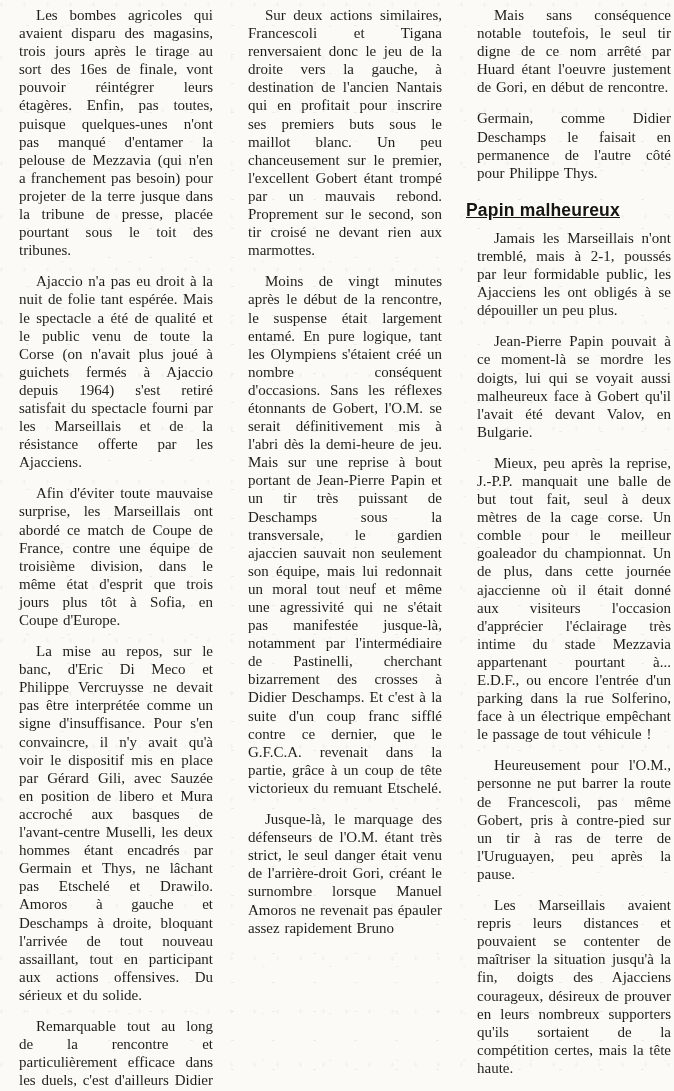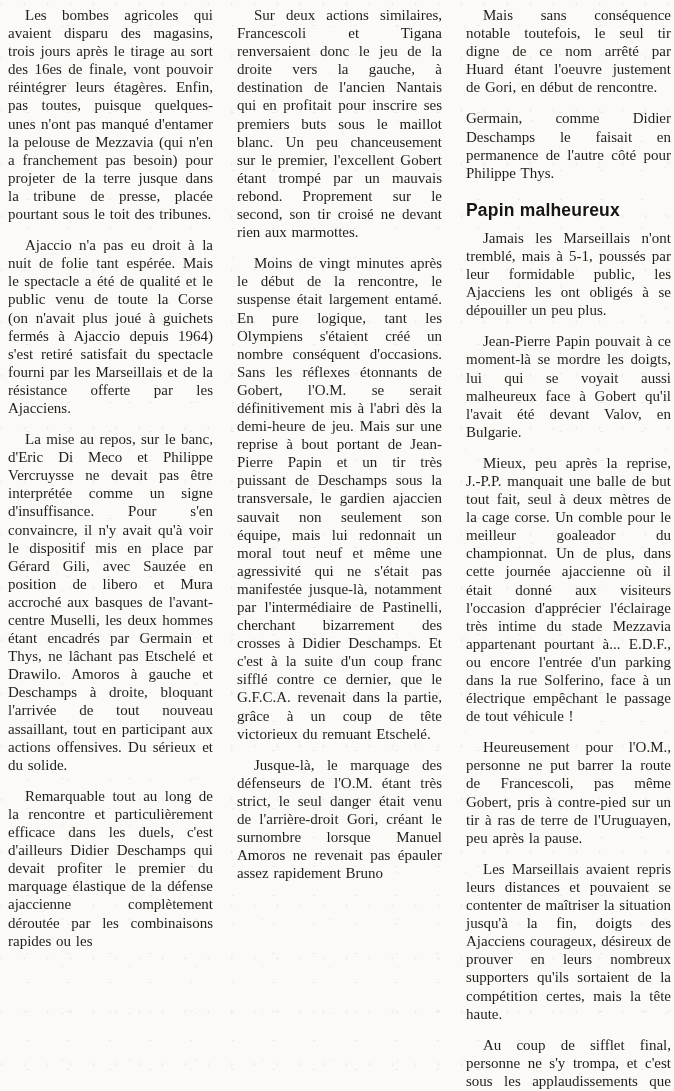--- a/index.html
+++ b/index.html
@@ -27,58 +27,60 @@
   }
   .col {
     width: 205px;
     flex: 0 0 205px;
   }
   p.body {
     font-size: 15px;
     line-height: 18.1px;
     text-align: justify;
     text-indent: 17px;
-    margin: 0 0 13px 0;
+    margin: 0 0 13px 11px;
     word-spacing: 1px;
     hyphens: auto;
   }
   p.body.no-indent { text-indent: 0; }
   h2.section {
     font-family: "Liberation Sans", "DejaVu Sans", sans-serif;
     font-size: 17.5px;
     font-weight: bold;
     letter-spacing: 0.2px;
     margin: 18px 0 8px 0;
     color: #161512;
+    text-decoration: underline;
   }
 </style>
 </head>
 <body>
 
 <div class="page">
   <div class="columns">
 
     <div class="col">
       <p class="body">Les bombes agricoles qui avaient disparu des magasins, trois jours après le tirage au sort des 16es de finale, vont pouvoir réintégrer leurs étagères. Enfin, pas toutes, puisque quelques-unes n'ont pas manqué d'entamer la pelouse de Mezzavia (qui n'en a franchement pas besoin) pour projeter de la terre jusque dans la tribune de presse, placée pourtant sous le toit des tribunes.</p>
       <p class="body">Ajaccio n'a pas eu droit à la nuit de folie tant espérée. Mais le spectacle a été de qualité et le public venu de toute la Corse (on n'avait plus joué à guichets fermés à Ajaccio depuis 1964) s'est retiré satisfait du spectacle fourni par les Marseillais et de la résistance offerte par les Ajacciens.</p>
+      <p class="body">Afin d'éviter toute mauvaise surprise, les Marseillais ont abordé ce match de Coupe de France, contre une équipe de troisième division, dans le même état d'esprit que trois jours plus tôt à Sofia, en Coupe d'Europe.</p>
       <p class="body">La mise au repos, sur le banc, d'Eric Di Meco et Philippe Vercruysse ne devait pas être interprétée comme un signe d'insuffisance. Pour s'en convaincre, il n'y avait qu'à voir le dispositif mis en place par Gérard Gili, avec Sauzée en position de libero et Mura accroché aux basques de l'avant-centre Muselli, les deux hommes étant encadrés par Germain et Thys, ne lâchant pas Etschelé et Drawilo. Amoros à gauche et Deschamps à droite, bloquant l'arrivée de tout nouveau assaillant, tout en participant aux actions offensives. Du sérieux et du solide.</p>
       <p class="body">Remarquable tout au long de la rencontre et particulièrement efficace dans les duels, c'est d'ailleurs Didier Deschamps qui devait profiter le premier du marquage élastique de la défense ajaccienne complètement déroutée par les combinaisons rapides ou les</p>
     </div>
 
     <div class="col">
       <p class="body">Sur deux actions similaires, Francescoli et Tigana renversaient donc le jeu de la droite vers la gauche, à destination de l'ancien Nantais qui en profitait pour inscrire ses premiers buts sous le maillot blanc. Un peu chanceusement sur le premier, l'excellent Gobert étant trompé par un mauvais rebond. Proprement sur le second, son tir croisé ne devant rien aux marmottes.</p>
       <p class="body">Moins de vingt minutes après le début de la rencontre, le suspense était largement entamé. En pure logique, tant les Olympiens s'étaient créé un nombre conséquent d'occasions. Sans les réflexes étonnants de Gobert, l'O.M. se serait définitivement mis à l'abri dès la demi-heure de jeu. Mais sur une reprise à bout portant de Jean-Pierre Papin et un tir très puissant de Deschamps sous la transversale, le gardien ajaccien sauvait non seulement son équipe, mais lui redonnait un moral tout neuf et même une agressivité qui ne s'était pas manifestée jusque-là, notamment par l'intermédiaire de Pastinelli, cherchant bizarrement des crosses à Didier Deschamps. Et c'est à la suite d'un coup franc sifflé contre ce dernier, que le G.F.C.A. revenait dans la partie, grâce à un coup de tête victorieux du remuant Etschelé.</p>
       <p class="body">Jusque-là, le marquage des défenseurs de l'O.M. étant très strict, le seul danger était venu de l'arrière-droit Gori, créant le surnombre lorsque Manuel Amoros ne revenait pas épauler assez rapidement Bruno</p>
     </div>
 
     <div class="col">
       <p class="body">Mais sans conséquence notable toutefois, le seul tir digne de ce nom arrêté par Huard étant l'oeuvre justement de Gori, en début de rencontre.</p>
       <p class="body no-indent">Germain, comme Didier Deschamps le faisait en permanence de l'autre côté pour Philippe Thys.</p>
       <h2 class="section">Papin malheureux</h2>
-      <p class="body">Jamais les Marseillais n'ont tremblé, mais à 5-1, poussés par leur formidable public, les Ajacciens les ont obligés à se dépouiller un peu plus.</p>
+      <p class="body">Jamais les Marseillais n'ont tremblé, mais à 2-1, poussés par leur formidable public, les Ajacciens les ont obligés à se dépouiller un peu plus.</p>
       <p class="body">Jean-Pierre Papin pouvait à ce moment-là se mordre les doigts, lui qui se voyait aussi malheureux face à Gobert qu'il l'avait été devant Valov, en Bulgarie.</p>
       <p class="body">Mieux, peu après la reprise, J.-P.P. manquait une balle de but tout fait, seul à deux mètres de la cage corse. Un comble pour le meilleur goaleador du championnat. Un de plus, dans cette journée ajaccienne où il était donné aux visiteurs l'occasion d'apprécier l'éclairage très intime du stade Mezzavia appartenant pourtant à... E.D.F., ou encore l'entrée d'un parking dans la rue Solferino, face à un électrique empêchant le passage de tout véhicule !</p>
       <p class="body">Heureusement pour l'O.M., personne ne put barrer la route de Francescoli, pas même Gobert, pris à contre-pied sur un tir à ras de terre de l'Uruguayen, peu après la pause.</p>
       <p class="body">Les Marseillais avaient repris leurs distances et pouvaient se contenter de maîtriser la situation jusqu'à la fin, doigts des Ajacciens courageux, désireux de prouver en leurs nombreux supporters qu'ils sortaient de la compétition certes, mais la tête haute.</p>
       <p class="body">Au coup de sifflet final, personne ne s'y trompa, et c'est sous les applaudissements que les deux formations regagnaient les vestiaires. Mission accomplie pour les Marseillais et honneur sauf pour les Corses.</p>
 
     </div>
 
   </div>
 </div>

